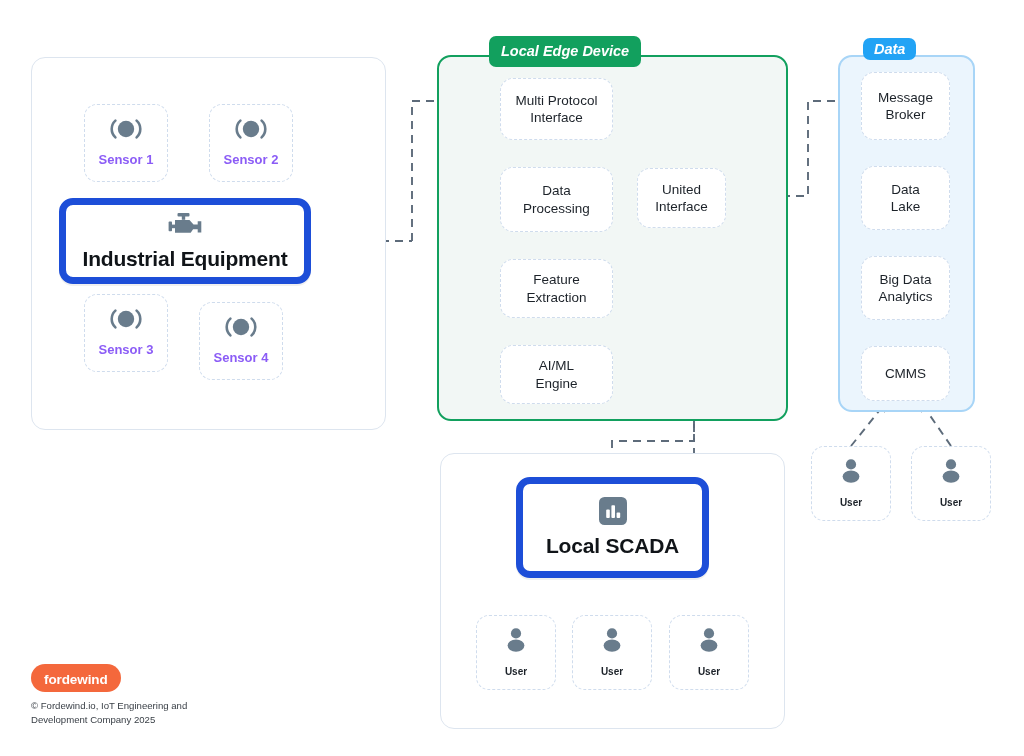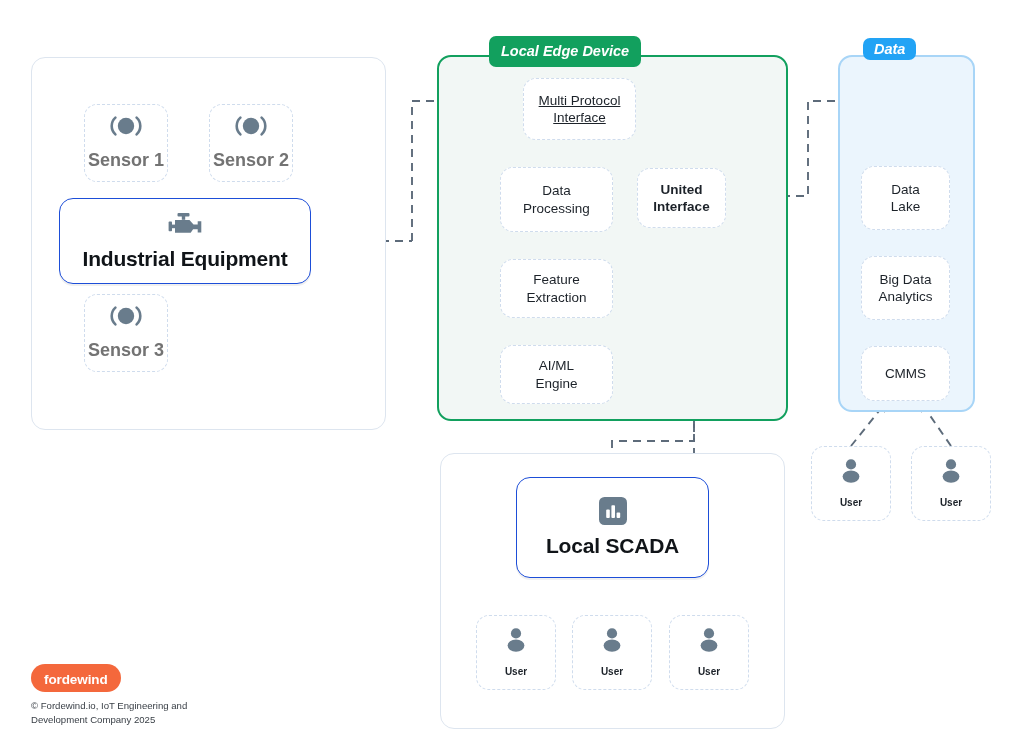--- a/index.html
+++ b/index.html
@@ -32,33 +32,33 @@
   
   .node{position:absolute;box-sizing:border-box;display:flex;flex-direction:column;
         align-items:center;justify-content:center;text-align:center;z-index:4;}
 
   .node-dashed{
     background:#ffffff;border:1.6px dashed #cfdced;border-radius:13px;
     font-size:13.5px;line-height:1.28;color:#1c2229;font-weight:400;
   }
 
   .node-solid{
-    background:#ffffff;border:1px solid #1d4ed8;border-radius:14px;
+    background:#ffffff;border:7px solid #1d4ed8;border-radius:14px;
     box-shadow:0 2px 0 rgba(0,0,0,0.06);
   }
   .node-solid .big-label{font-size:21px;font-weight:700;letter-spacing:-0.2px;color:#101418;}
 
   .label-2line{white-space:pre-line;}
 
   
   .icon{display:block;}
   .node-dashed .icon{margin-bottom:7px;}
   .node-solid .icon{margin-bottom:5px;}
   .usr-label{font-size:10px;font-weight:700;color:#1c2229;margin-top:3px;}
-  .sensor-label{font-size:18px;font-weight:700;color:#737373;}
+  .sensor-label{font-size:13px;font-weight:700;color:#8b5cf6;}
 
   
   #footer{position:absolute;left:31px;top:664px;}
   .logo-pill{
     display:inline-block;background:#f4683c;color:#fff;border-radius:999px;
     font-size:13.5px;font-weight:700;padding:8px 13px 5px;letter-spacing:-0.1px;
   }
   .copy{margin-top:7px;font-size:9.6px;line-height:1.42;color:#3b4148;max-width:215px;}
 </style>
 </head>
@@ -141,51 +141,63 @@
     <span class="icon">
       <svg width="40" height="24" viewBox="0 0 40 24">
         <circle cx="20" cy="12" r="8.2" fill="#697c8c"></circle>
         <path d="M9.4,3.6 A11.4,11.4 0 0 0 9.4,20.4" fill="none" stroke="#697c8c" stroke-width="2.6" stroke-linecap="round"></path>
         <path d="M30.6,3.6 A11.4,11.4 0 0 1 30.6,20.4" fill="none" stroke="#697c8c" stroke-width="2.6" stroke-linecap="round"></path>
       </svg>
     </span>
     <span class="sensor-label">Sensor 3</span>
   </div>
 
+  <div class="node node-dashed" style="left:199px;top:302px;width:84px;height:78px;">
+    <span class="icon">
+      <svg width="40" height="24" viewBox="0 0 40 24">
+        <circle cx="20" cy="12" r="8.2" fill="#697c8c"></circle>
+        <path d="M9.4,3.6 A11.4,11.4 0 0 0 9.4,20.4" fill="none" stroke="#697c8c" stroke-width="2.6" stroke-linecap="round"></path>
+        <path d="M30.6,3.6 A11.4,11.4 0 0 1 30.6,20.4" fill="none" stroke="#697c8c" stroke-width="2.6" stroke-linecap="round"></path>
+      </svg>
+    </span>
+    <span class="sensor-label">Sensor 4</span>
+  </div>
 
   <div class="node node-solid" style="left:59px;top:198px;width:252px;height:86px;">
     <span class="icon">
       <svg width="34" height="26" viewBox="0 0 34 26">
         <rect x="9.5" y="1" width="12" height="3.4" rx="1" fill="#697c8c"></rect>
         <rect x="13.8" y="3.6" width="3.4" height="4.2" fill="#697c8c"></rect>
         <path d="M7,8 h14.5 l4,4.4 h4.2 V9.2 h3.6 v11.2 h-3.6 v-3.2 h-4.6 l-2.4,3.6 H7 z" fill="#697c8c"></path>
         <rect x="0.6" y="9.6" width="3.4" height="9.6" rx="0.8" fill="#697c8c"></rect>
         <rect x="3.6" y="12.6" width="3.8" height="3.6" fill="#697c8c"></rect>
       </svg>
     </span>
     <span class="big-label">Industrial Equipment</span>
   </div>
 
   <div class="container-box edge-container" style="left:437px;top:55px;width:351px;height:366px;"></div>
   <div class="badge badge-edge" style="left:457px;top:36px;height:31px;margin-left:32px;">Local Edge Device</div>
 
-  <div class="node node-dashed label-2line" style="left:523px;top:78px;width:113px;height:62px;text-decoration:underline;">Multi Protocol
+  <div class="node node-dashed label-2line" style="left:500px;top:78px;width:113px;height:62px;">Multi Protocol
 Interface</div>
   <div class="node node-dashed label-2line" style="left:500px;top:167px;width:113px;height:65px;">Data
 Processing</div>
   <div class="node node-dashed label-2line" style="left:500px;top:259px;width:113px;height:59px;">Feature
 Extraction</div>
   <div class="node node-dashed label-2line" style="left:500px;top:345px;width:113px;height:59px;">AI/ML
 Engine</div>
-  <div class="node node-dashed label-2line" style="left:637px;top:168px;width:89px;height:60px;font-weight:bold;">United
+  <div class="node node-dashed label-2line" style="left:637px;top:168px;width:89px;height:60px;">United
 Interface</div>
 
   <div class="container-box cloud-container" style="left:838px;top:55px;width:137px;height:357px;"></div>
   <div class="badge badge-cloud" style="left:863px;top:38px;height:22px;">Data</div>
 
+  <div class="node node-dashed label-2line" style="left:861px;top:72px;width:89px;height:68px;">Message
+Broker</div>
   <div class="node node-dashed label-2line" style="left:861px;top:166px;width:89px;height:64px;">Data
 Lake</div>
   <div class="node node-dashed" style="left:861px;top:346px;width:89px;height:55px;">CMMS</div>
   <div class="node node-dashed label-2line" style="left:861px;top:256px;width:89px;height:64px;">Big Data
 Analytics</div>
 
   <div class="node node-dashed" style="left:811px;top:446px;width:80px;height:75px;">
     <span class="icon">
       <svg width="26" height="26" viewBox="0 0 26 26">
         <circle cx="13" cy="7.4" r="5.1" fill="#697c8c"></circle>

